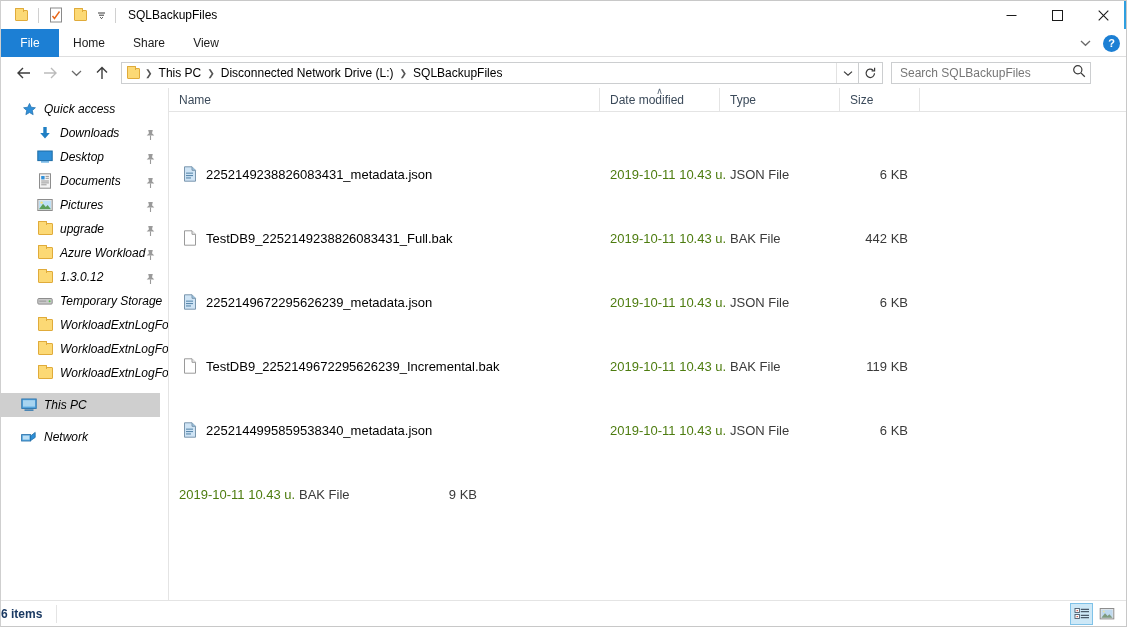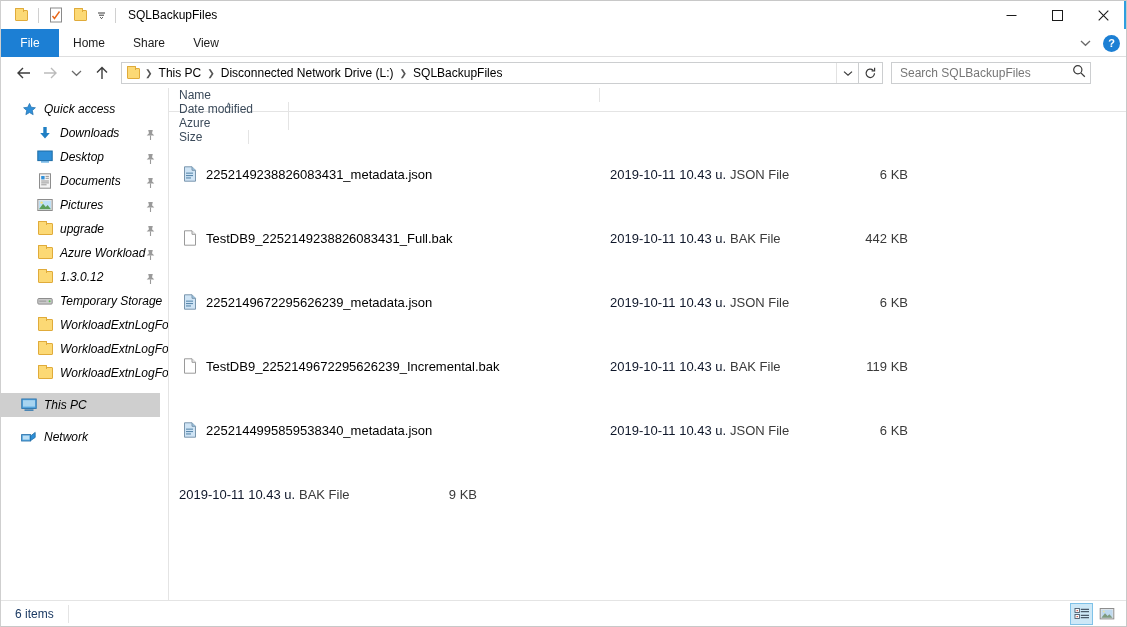--- a/index.html
+++ b/index.html
@@ -157,21 +157,20 @@
   .nav-gap { height: 8px; }
 
   
   .content {
     flex: 1; height: 512px; background: #ffffff; position: relative;
   }
   .colhead {
     height: 24px; display: flex; align-items: stretch;
     border-bottom: 1px solid #e4e4e4; background: #ffffff;
     position: relative;
-    flex-direction: column;
   }
   .col {
     display: flex; align-items: center; font-size: 12px; color: #3b4a5a;
     position: relative; border-right: 1px solid #e4e4e4;
     padding-left: 10px;
   }
   .col .sortcaret {
     position: absolute; left: 50%; top: 0px; transform: translateX(-50%);
     font-size: 9px; color: #5b6a7a; line-height: 7px;
   }
@@ -185,32 +184,32 @@
   .row {
     height: 21px; display: flex; align-items: flex-end;
     font-size: 13px; color: #000000; margin-top: 43px;
   }
   .cell-name {
     width: 431px; display: flex; align-items: center; padding-left: 13px;
     white-space: nowrap; overflow: hidden;
   }
   .cell-name .fico { width: 16px; height: 16px; margin-right: 8px; flex: 0 0 16px;
     display: flex; align-items: center; justify-content: center; }
-  .cell-date { width: 120px; padding-left: 10px; color: #0f172a; white-space: nowrap; }
+  .cell-date { width: 120px; padding-left: 10px; color: #4d7c0f; white-space: nowrap; }
   .cell-type { width: 120px; padding-left: 10px; color: #3a3a3a; white-space: nowrap; }
   .cell-size { width: 80px; text-align: right; padding-right: 12px; color: #3a3a3a; white-space: nowrap; }
 
   
   .statusbar {
     position: absolute; left: 0; bottom: 0; width: 1125px; height: 26px;
     border-top: 1px solid #e4e4e4; background: #ffffff;
     display: flex; align-items: center;
   }
   .status-text {
-    font-size: 12px; color: #1b3a63; padding-left: 14px; white-space: nowrap;
+    font-size: 12px; color: #1b3a63; white-space: nowrap; font-weight: bold;
   }
   .status-sep { width: 1px; height: 18px; background: #e4e4e4; margin-left: 14px; }
   .viewbtns { margin-left: auto; display: flex; align-items: center; padding-right: 8px; gap: 2px; }
   .viewbtn {
     width: 23px; height: 22px; display: flex; align-items: center; justify-content: center;
     border: 1px solid transparent;
   }
   .viewbtn.active { background: #cde8f7; border-color: #7fc2e8; }
 
   
@@ -517,21 +516,21 @@
 
       <div class="colhead">
         <div class="col col-name">
           <span>Name</span>
         </div>
         <div class="col col-date">
           <span class="sortcaret">∧</span>
           <span>Date modified</span>
         </div>
         <div class="col col-type">
-          <span>Azure</span>
+          <span>Type</span>
         </div>
         <div class="col col-size">
           <span>Size</span>
         </div>
         <div class="col col-rest"></div>
       </div>
 
       <div class="rows">
 
         <div class="row">

